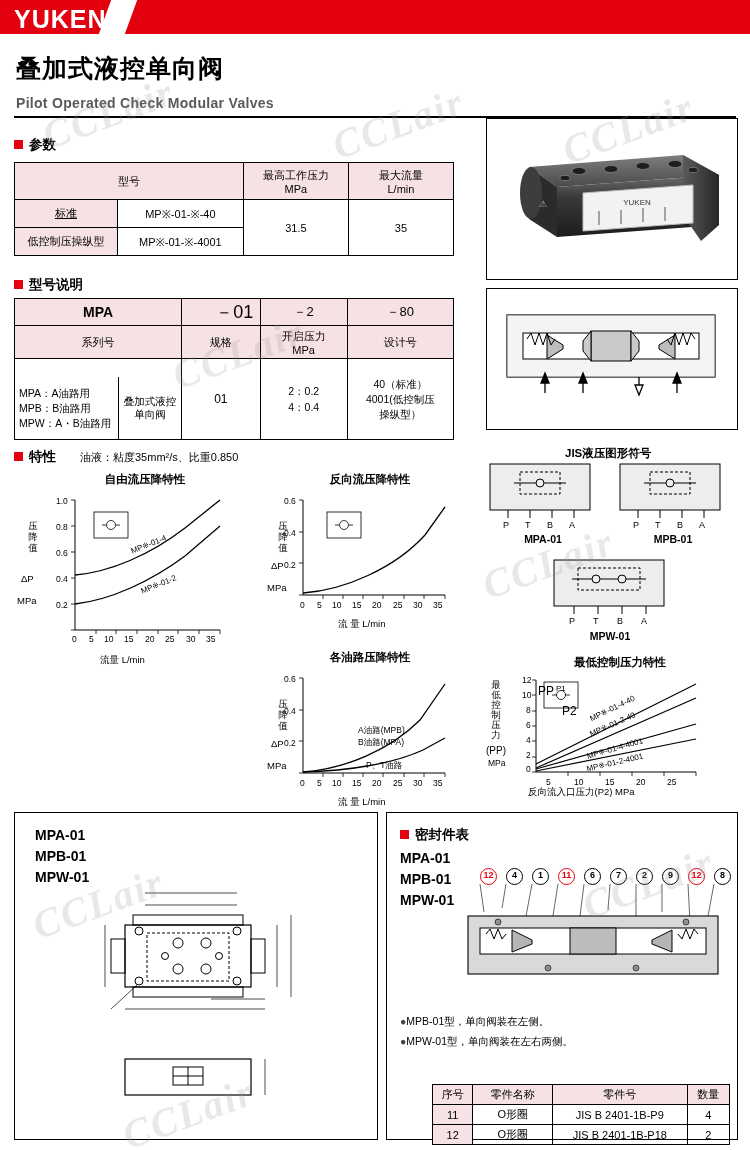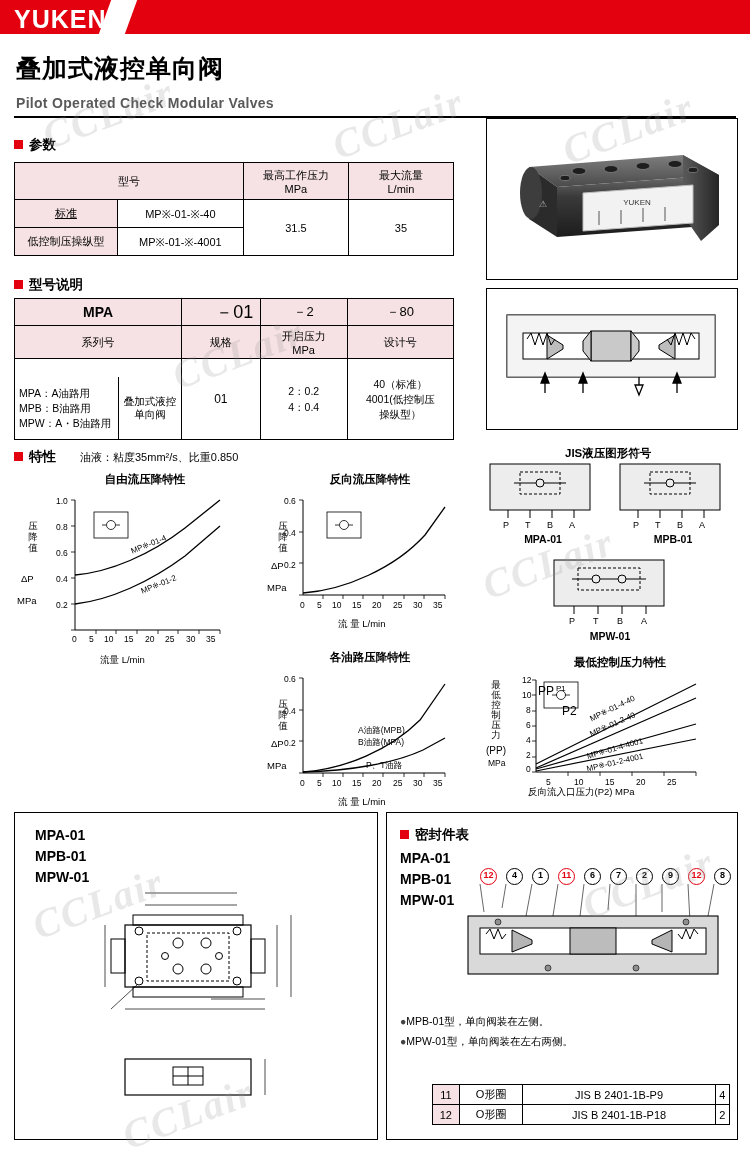--- a/index.html
+++ b/index.html
@@ -658,20 +658,26 @@
 
   <div class="bullet" style="position:absolute;left:400px;top:1015px;">
     <span style="color:#444;">●</span><span>MPB-01型，单向阀装在左侧。</span>
   </div>
   <div class="bullet" style="position:absolute;left:400px;top:1035px;">
     <span style="color:#444;">●</span><span>MPW-01型，单向阀装在左右两侧。</span>
   </div>
 
   <table id="seal-table">
     <tbody>
+        <tr>
+      <td class="hdr" style="width:40px;">序号</td>
+      <td class="hdr" style="width:80px;">零件名称</td>
+      <td class="hdr" style="width:136px;">零件号</td>
+      <td class="hdr" style="width:42px;">数量</td>
+    </tr>
     <tr>
       <td class="pink">11</td>
       <td>O形圈</td>
       <td>JIS B 2401-1B-P9</td>
       <td>4</td>
     </tr>
     <tr>
       <td class="pink">12</td>
       <td>O形圈</td>
       <td>JIS B 2401-1B-P18</td>

